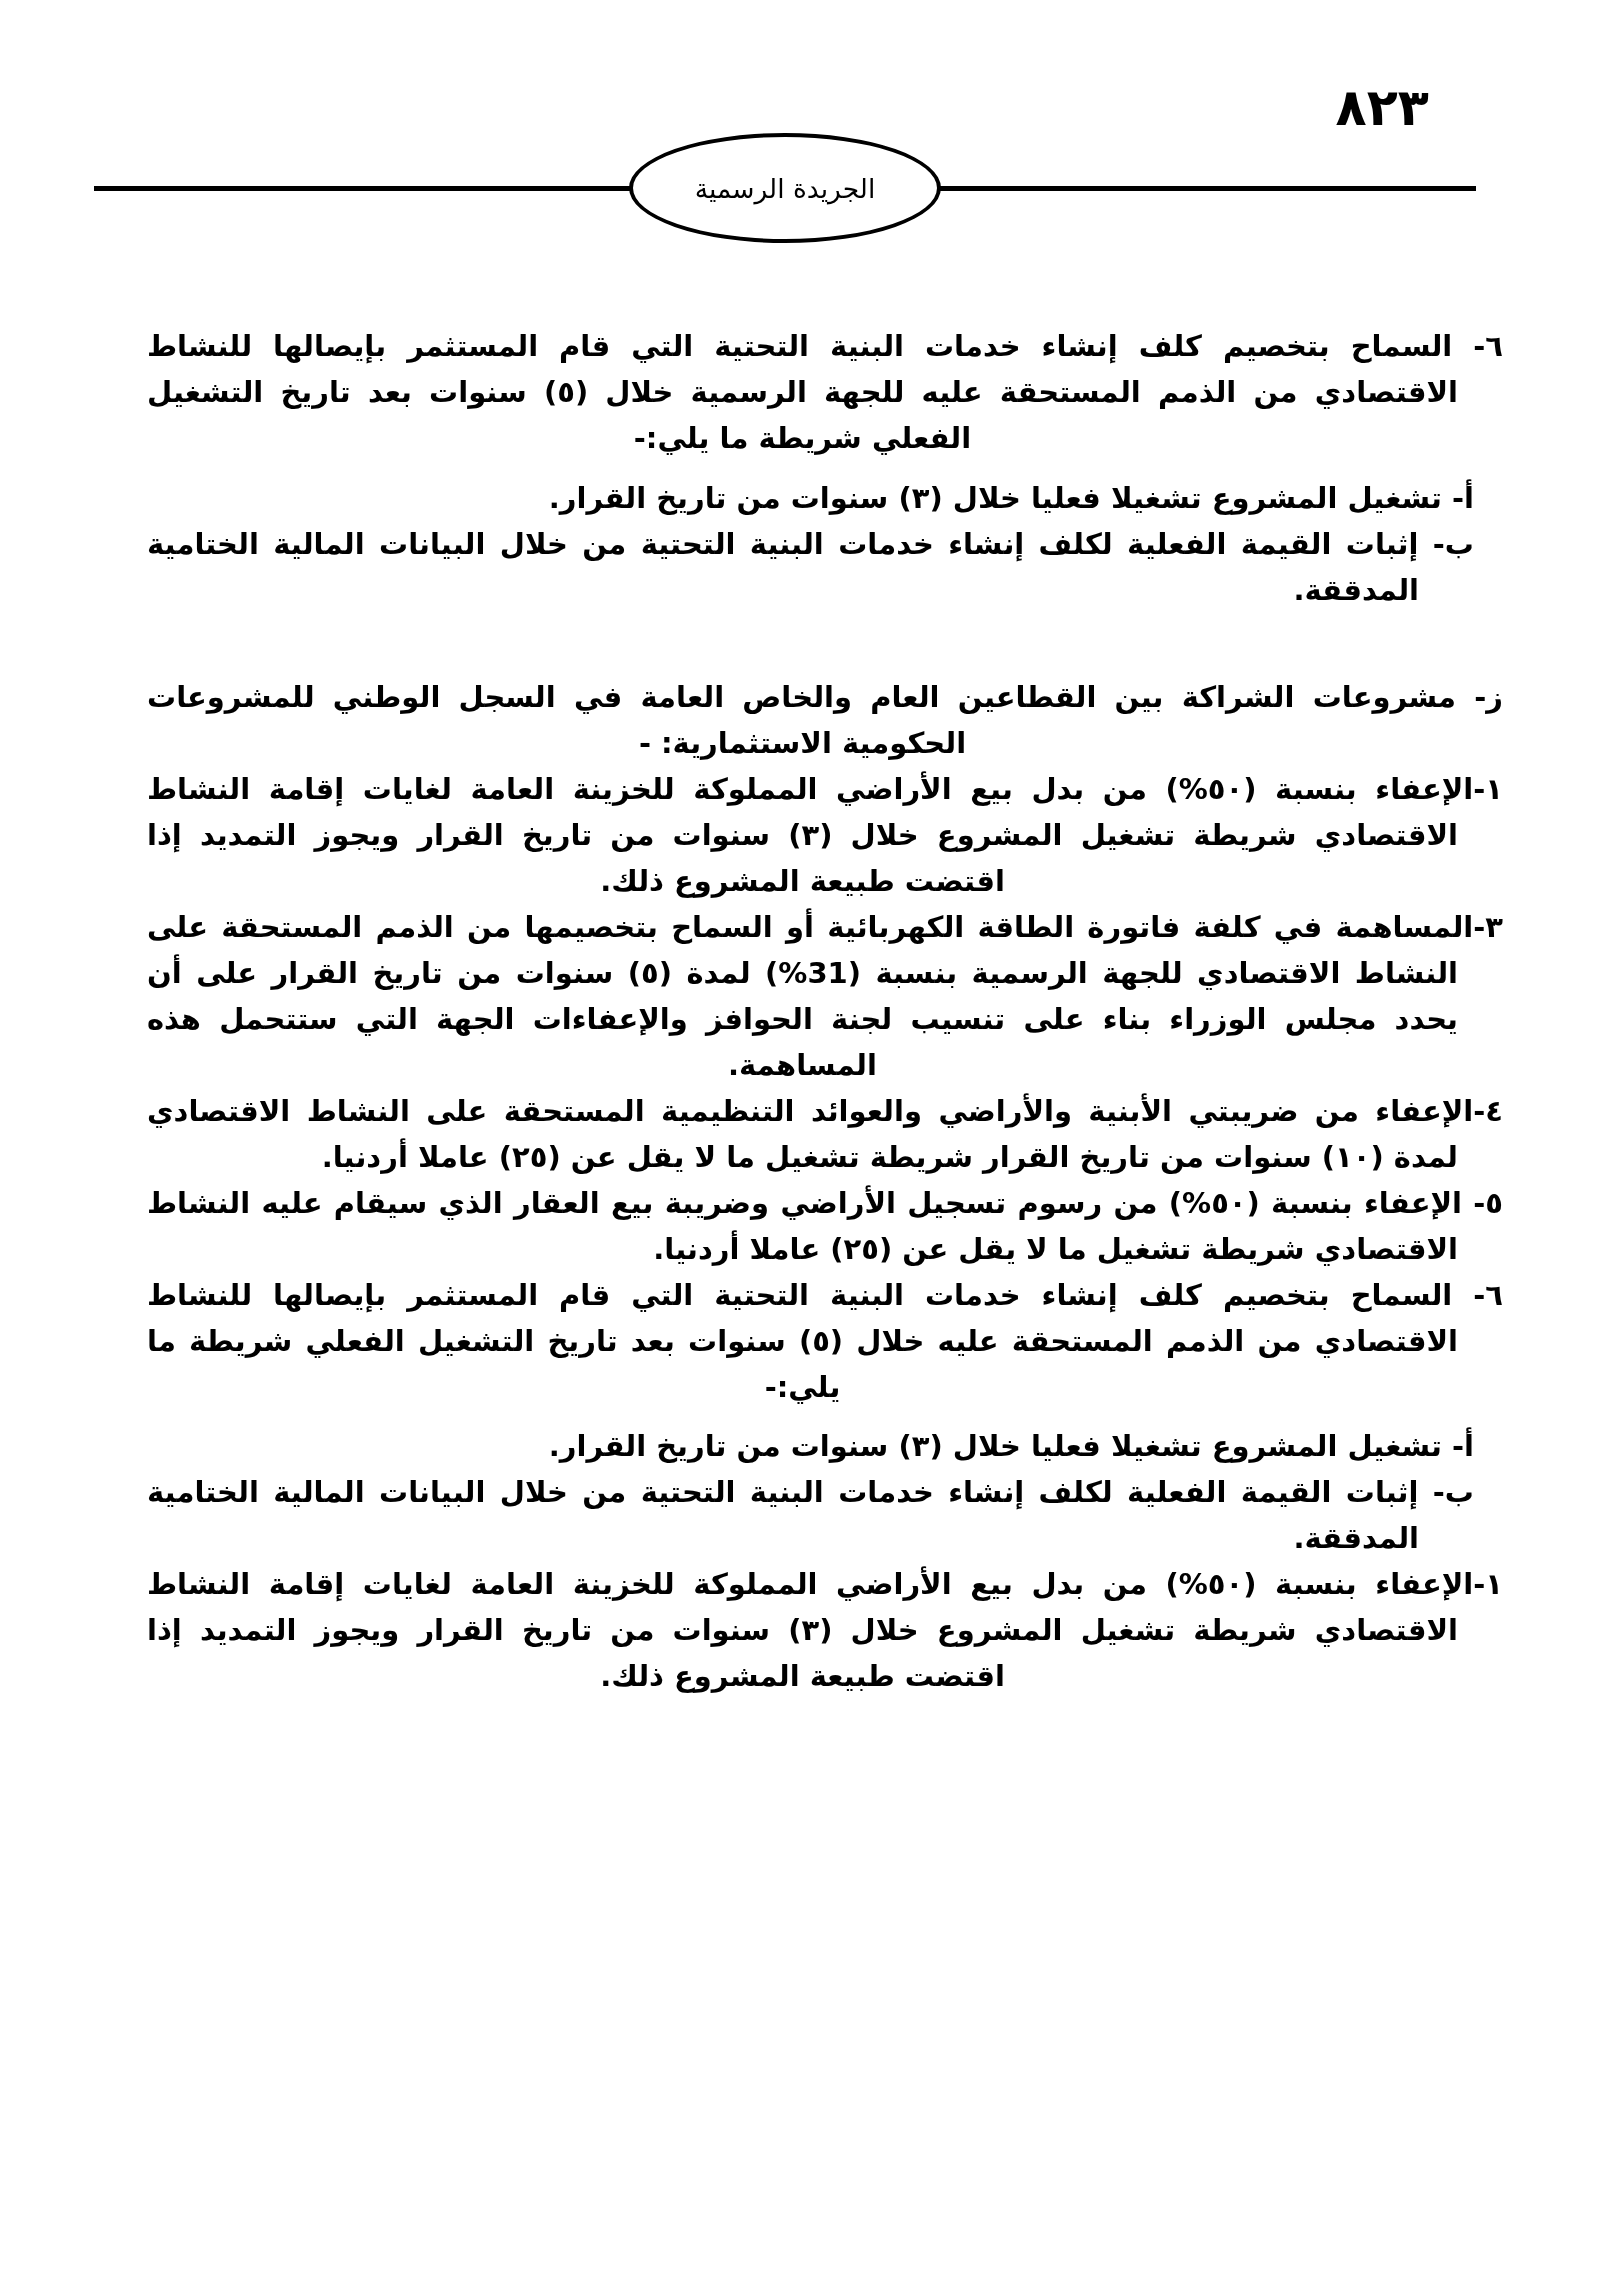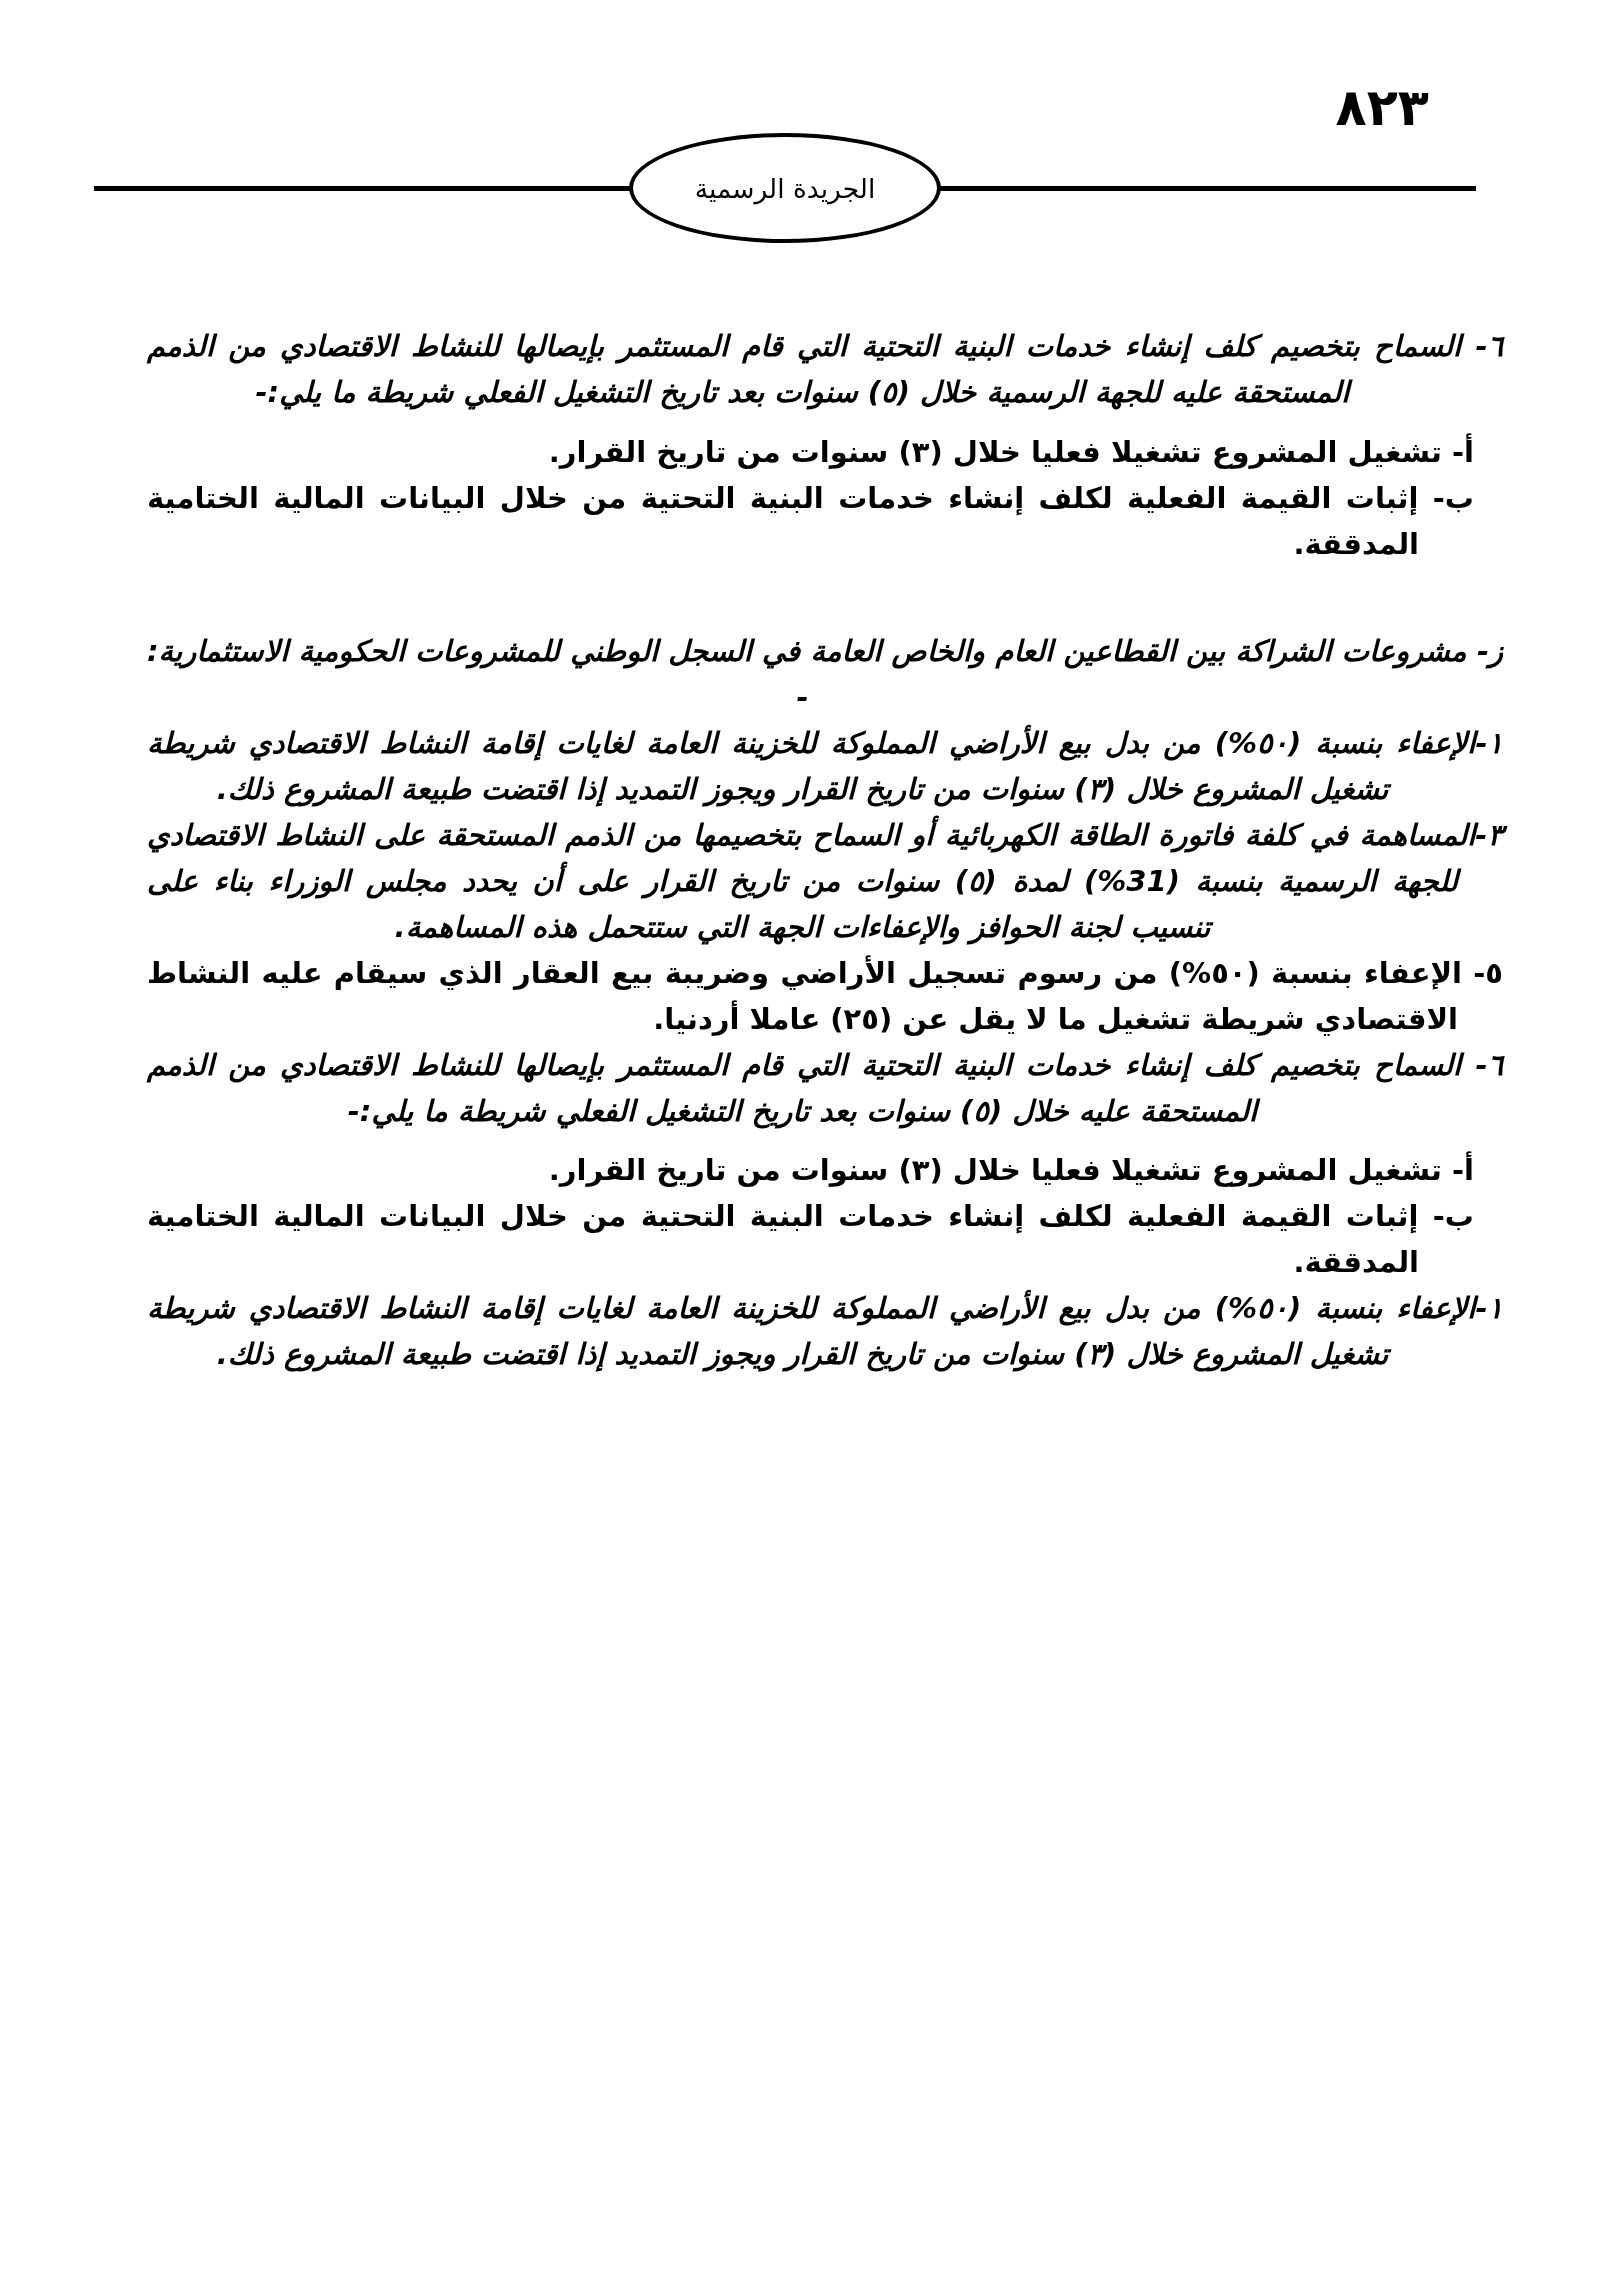--- a/index.html
+++ b/index.html
@@ -86,21 +86,20 @@
     text-indent: -45px;
   }
   
   .sub {
     margin-right: 29px;
     padding-right: 55px;
     text-indent: -55px;
   }
   .center-last {
     text-align-last: center;
-    font-style: italic;
   }
   .mt-sub { margin-top: 13.7px; }
   .mt-section { margin-top: 61px; }
 </style>
 </head>
 <body>
 
 <div class="page">
 
   <div class="page-number">٨٢٣</div>
@@ -120,20 +119,21 @@
 
     <p class="para sub">ب- إثبات القيمة الفعلية لكلف إنشاء خدمات البنية التحتية من خلال البيانات المالية الختامية المدققة.</p>
 
     <p class="para hang center-last mt-section">ز- مشروعات الشراكة بين القطاعين العام والخاص العامة في السجل الوطني للمشروعات الحكومية الاستثمارية: -</p>
 
     <p class="para hang center-last">١-الإعفاء بنسبة (٥٠%) من بدل بيع الأراضي المملوكة للخزينة العامة لغايات إقامة النشاط الاقتصادي شريطة تشغيل المشروع خلال (٣) سنوات من تاريخ القرار ويجوز التمديد إذا اقتضت طبيعة المشروع ذلك.</p>
 
 
     <p class="para hang center-last">٣-المساهمة في كلفة فاتورة الطاقة الكهربائية أو السماح بتخصيمها من الذمم المستحقة على النشاط الاقتصادي للجهة الرسمية بنسبة (31%) لمدة (٥) سنوات من تاريخ القرار على أن يحدد مجلس الوزراء بناء على تنسيب لجنة الحوافز والإعفاءات الجهة التي ستتحمل هذه المساهمة.</p>
 
+    <p class="para hang">٤-الإعفاء من ضريبتي الأبنية والأراضي والعوائد التنظيمية المستحقة على النشاط الاقتصادي لمدة (١٠) سنوات من تاريخ القرار شريطة تشغيل ما لا يقل عن (٢٥) عاملا أردنيا.</p>
 
     <p class="para hang">٥- الإعفاء بنسبة (٥٠%) من رسوم تسجيل الأراضي وضريبة بيع العقار الذي سيقام عليه النشاط الاقتصادي شريطة تشغيل ما لا يقل عن (٢٥) عاملا أردنيا.</p>
 
     <p class="para hang center-last">٦- السماح بتخصيم كلف إنشاء خدمات البنية التحتية التي قام المستثمر بإيصالها للنشاط الاقتصادي من الذمم المستحقة عليه خلال (٥) سنوات بعد تاريخ التشغيل الفعلي شريطة ما يلي:-</p>
 
     <p class="para sub mt-sub">أ- تشغيل المشروع تشغيلا فعليا خلال (٣) سنوات من تاريخ القرار.</p>
 
     <p class="para sub">ب- إثبات القيمة الفعلية لكلف إنشاء خدمات البنية التحتية من خلال البيانات المالية الختامية المدققة.</p>
 
 

